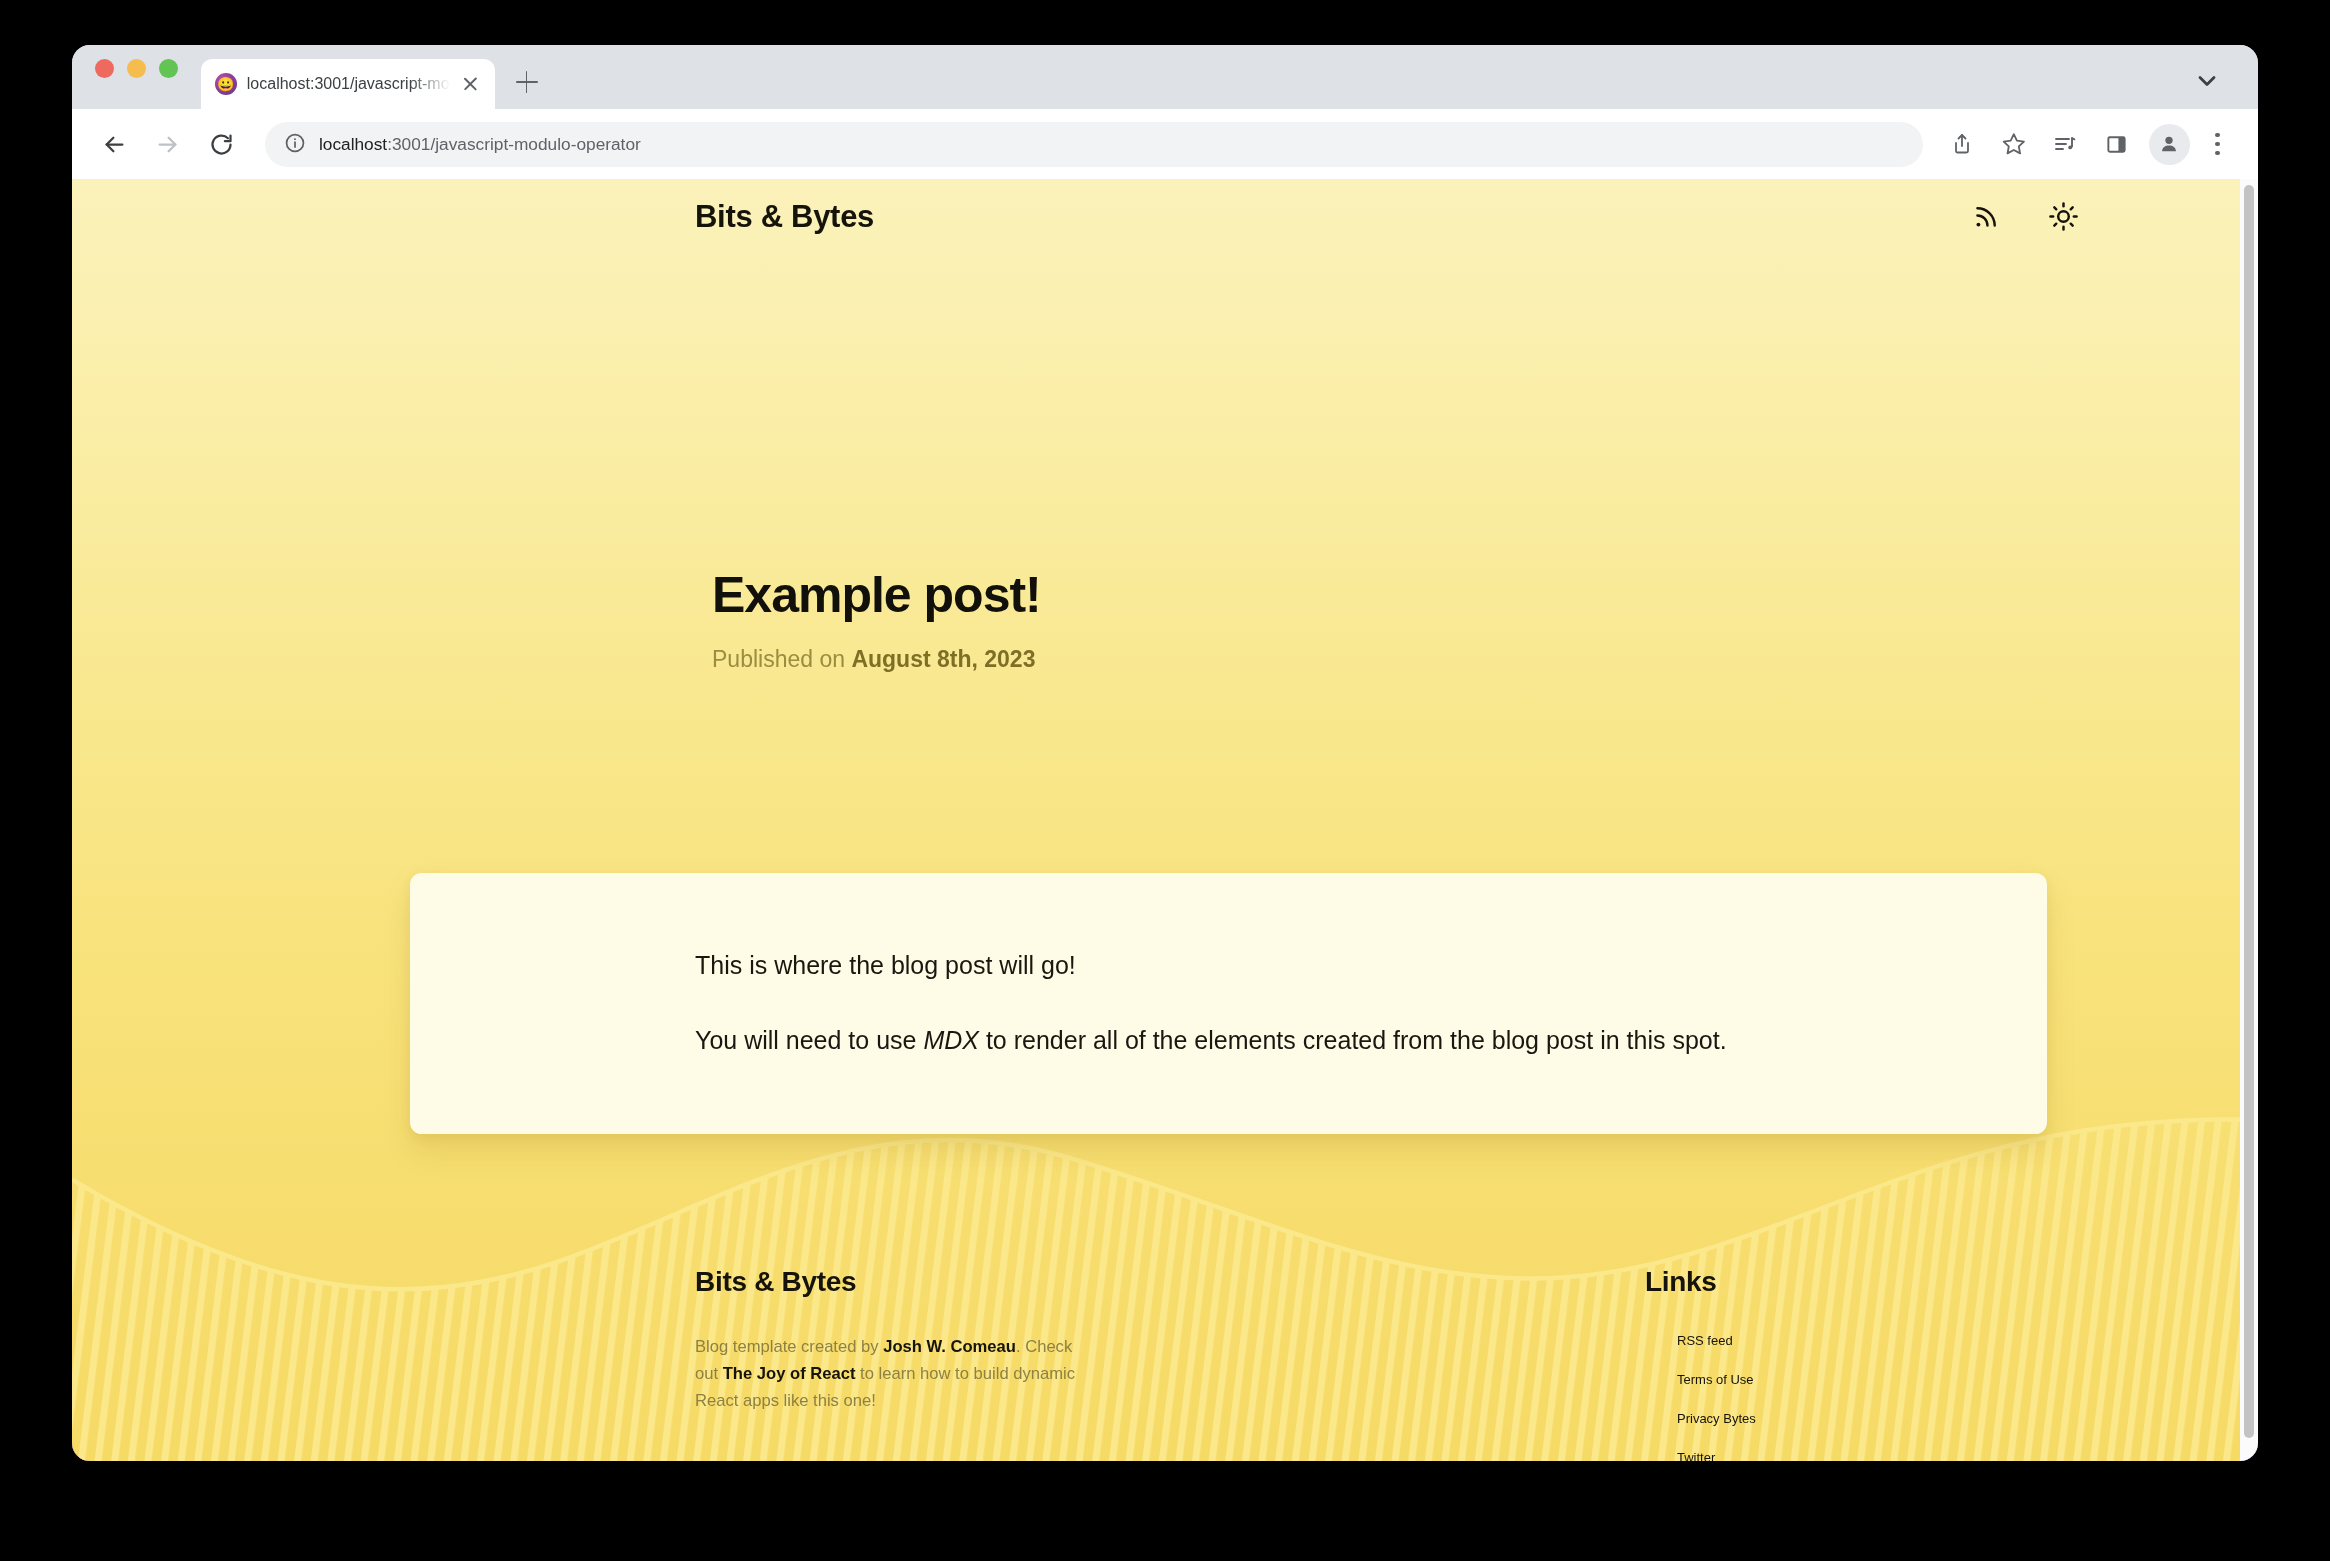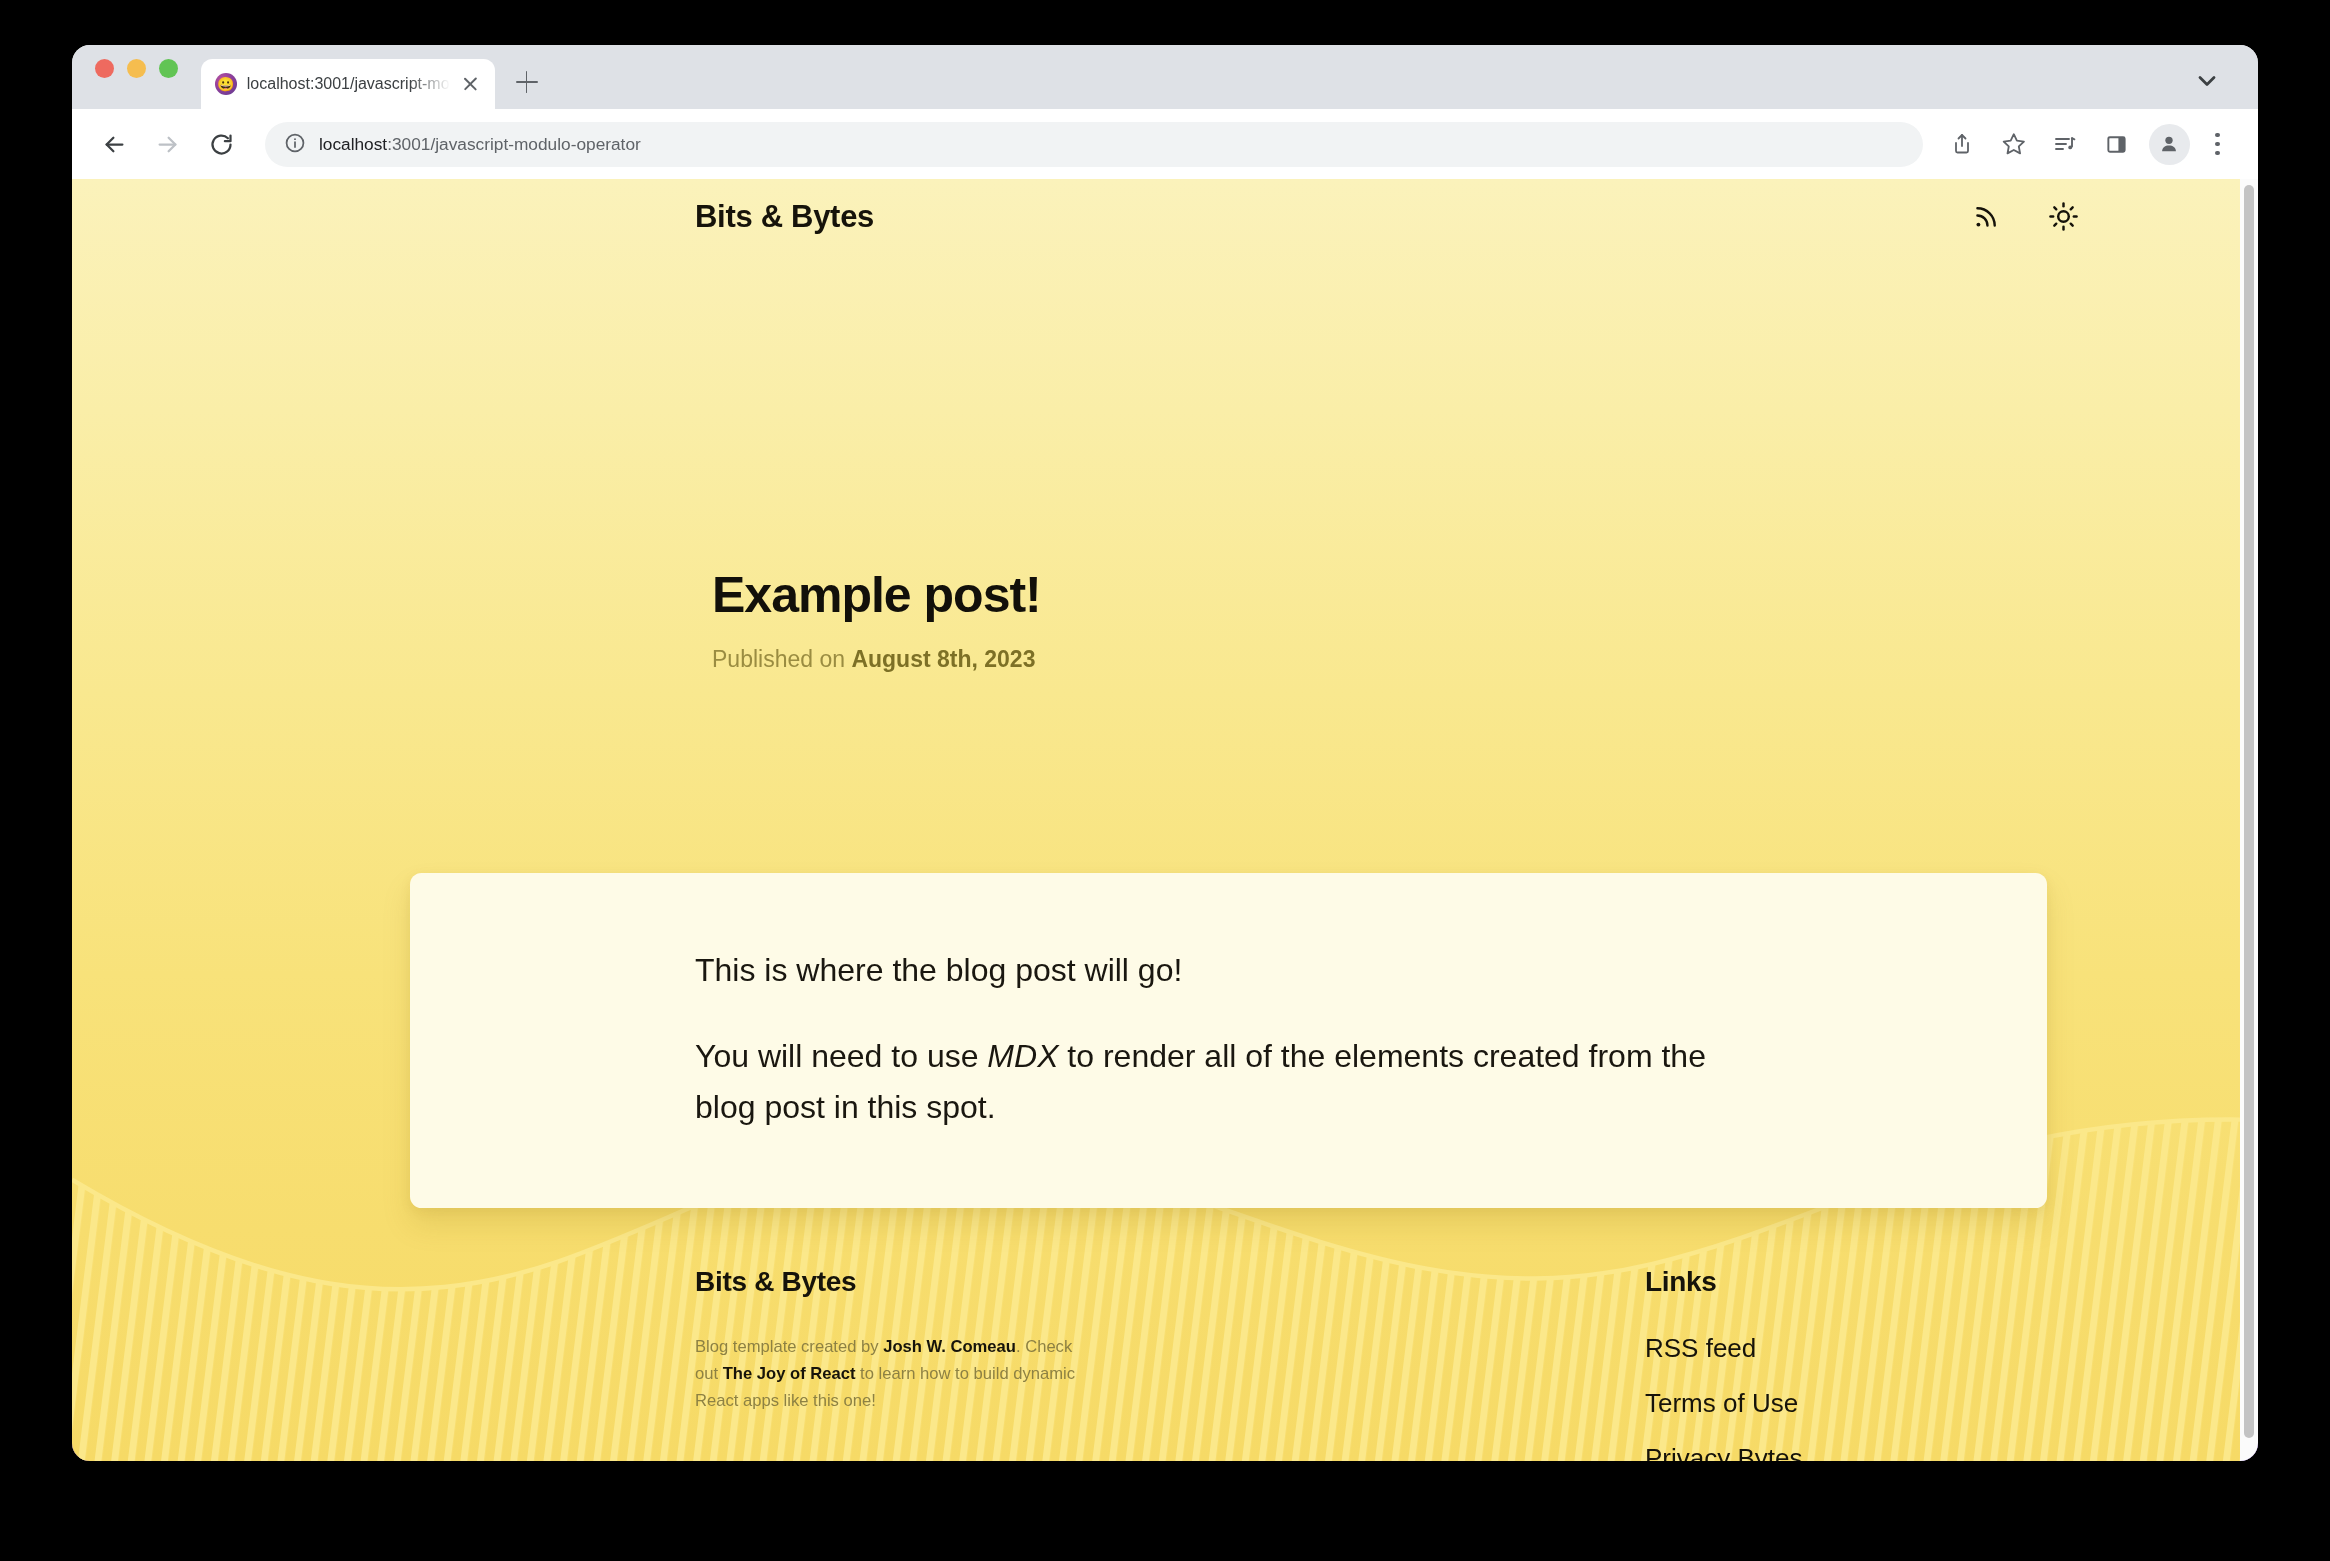--- a/index.html
+++ b/index.html
@@ -246,21 +246,21 @@
     left: 338px;
     top: 694px;
     width: 1637px;
     background: #fefbe7;
     border-radius: 11.5px;
     box-shadow: 0 16.6px 29px rgba(150,120,20,0.16), 0 3.8px 10.2px rgba(150,120,20,0.09);
     padding: 72px 0 74px 0;
   }
   .card-inner { padding: 0 285px 0 285px; }
   .card-p {
-    font-size: 32px;
+    font-size: 25px;
     line-height: 1.6;
     color: #1a1710;
     font-stretch: condensed;
   }
   .card-p + .card-p { margin-top: 35px; }
   .card-p em { font-style: italic; }
 
   
   .site-footer {
     position: absolute;
@@ -295,23 +295,24 @@
     font-stretch: condensed;
   }
   .footer-links-list {
     margin-top: 35px;
     list-style: none;
     display: flex;
     flex-direction: column;
     gap: 24px;
   }
   .footer-link {
-    font-size: 26px;
+    font-size: 13px;
     color: #16130a;
     font-stretch: condensed;
+    margin-left: 32px;
   }
 
   
   .scrollbar-track {
     position: absolute;
     right: 0; top: 0; bottom: 0;
     width: 18px;
     background: #fbfbfb;
   }
   .scrollbar-thumb {

